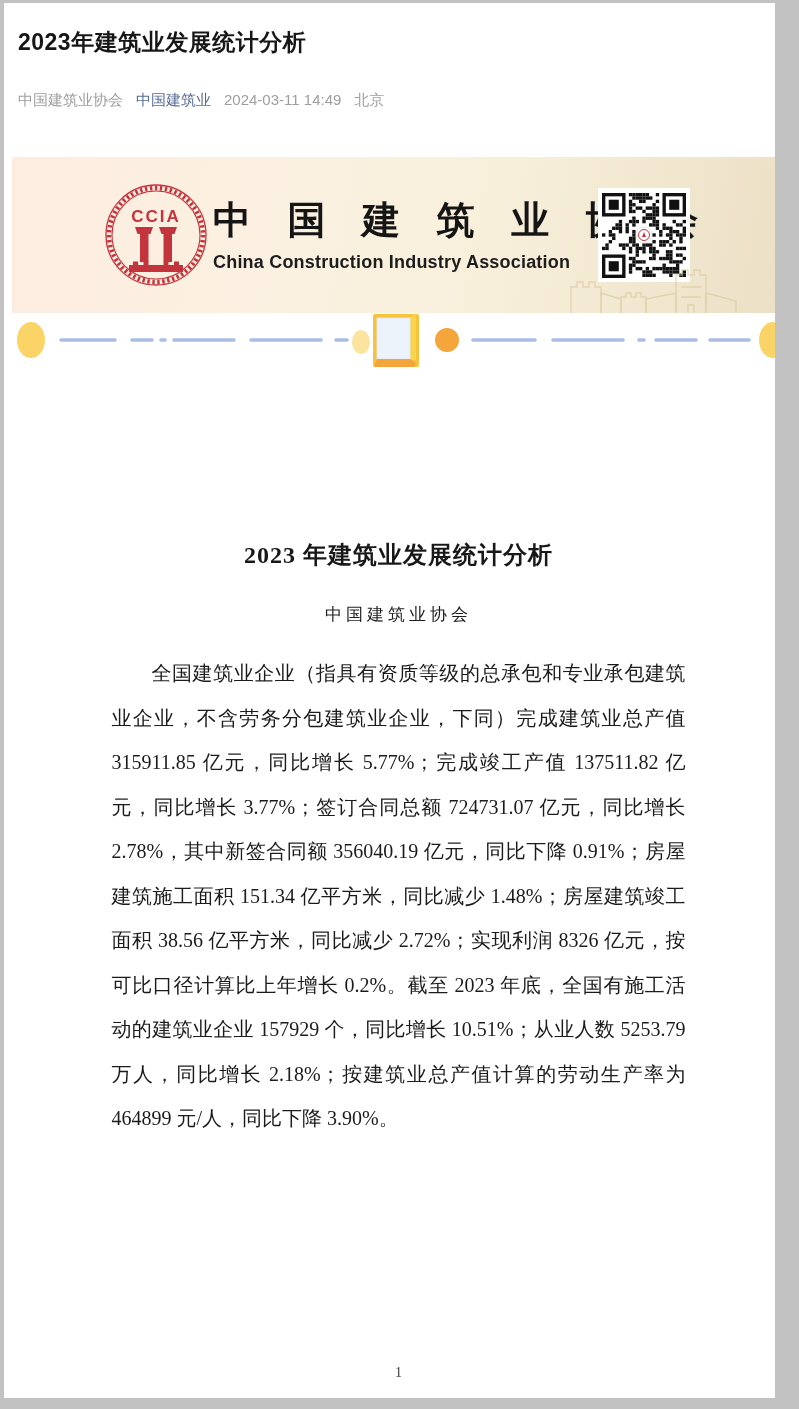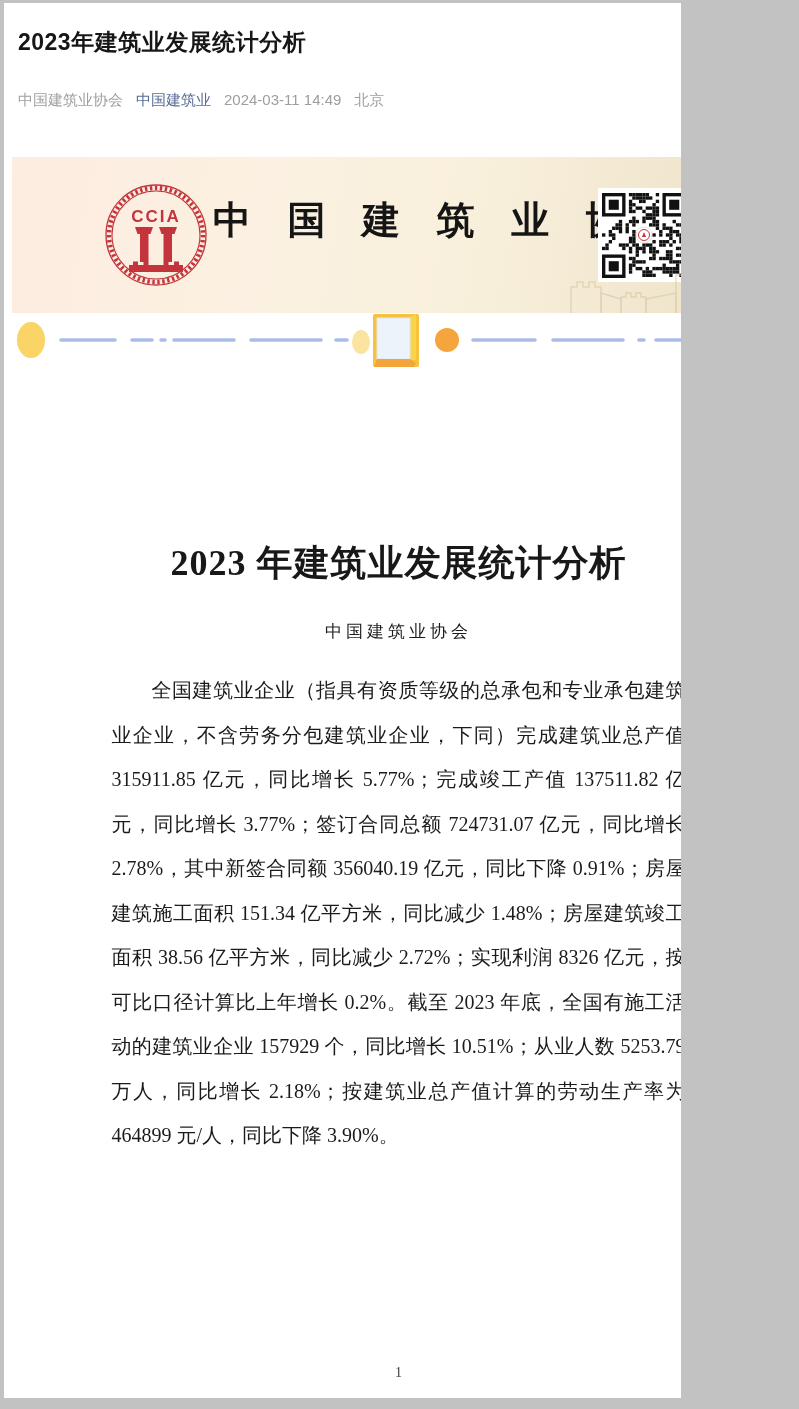--- a/index.html
+++ b/index.html
@@ -3,21 +3,21 @@
 <meta charset="utf-8">
 <style>
   * { box-sizing: border-box; }
   html,body { margin:0; padding:0; }
   body {
     width:799px; height:1409px; position:relative;
     background:#c2c2c2;
     font-family:"Liberation Sans","DejaVu Sans",sans-serif;
   }
   .page {
-    position:absolute; left:4px; top:3px; width:677px; height:1395px;
+    position:absolute; left:4px; top:3px; width:771px; height:1395px;
     background:#ffffff; overflow:hidden;
   }
 
   
   .article-title {
     margin:0; padding:24px 14px 0 14px;
     font-size:23px; font-weight:700; color:#161616; letter-spacing:0.5px;
   }
   .byline {
     padding:17px 14px 0 14px; font-size:15px; color:#9e9e9e;
@@ -49,21 +49,21 @@
   .great-wall { position:absolute; right:50px; bottom:-2px; opacity:0.55; }
 
   
   .divider { position:absolute; left:10px; top:306px; }
 
   
   .doc { position:absolute; left:0; top:536px; width:789px; }
   .doc-title {
     margin:0; text-align:center;
     font-family:"Liberation Serif","DejaVu Serif",serif;
-    font-size:36px; font-weight:700; color:#181818; letter-spacing:1px;
+    font-size:24px; font-weight:700; color:#181818; letter-spacing:1px;
   }
   .doc-author {
     margin-top:32px; text-align:center;
     font-family:"Liberation Serif","DejaVu Serif",serif;
     font-size:17px; color:#1c1c1c; letter-spacing:4px;
   }
   .doc-body {
     width:574px; margin:25px auto 0 auto;
     font-family:"Liberation Serif","DejaVu Serif",serif;
     font-size:20px; line-height:44.5px; color:#1b1b1b;
@@ -100,20 +100,21 @@
         <path d="M33 48 h18 l-2.5 7 h-13 z"></path>
         <path d="M57 48 h18 l-2.5 7 h-13 z"></path>
         <rect x="38" y="55" width="8.5" height="28"></rect>
         <rect x="61.5" y="55" width="8.5" height="28"></rect>
         <path d="M27 93 v-7 h4 v-3.5 h5 v3.5 h5.5 v-3.5 h5 v3.5 h15 v-3.5 h5 v3.5 h5.5 v-3.5 h5 v3.5 h4 v7 z"></path>
       </g>
     </svg>
 
     <div class="banner-text">
       <div class="org-cn">中 国 建 筑 业 协 会</div>
+      <div class="org-en">China Construction Industry Association</div>
     </div>
 
     <div class="qr-wrap">
       <svg id="qr" width="84" height="86" viewBox="0 0 84 86">
           <rect x="26.88" y="1.00" width="3.36" height="3.36" fill="#111"></rect>
           <rect x="30.24" y="1.00" width="3.36" height="3.36" fill="#111"></rect>
           <rect x="33.60" y="1.00" width="3.36" height="3.36" fill="#111"></rect>
           <rect x="36.96" y="1.00" width="3.36" height="3.36" fill="#111"></rect>
           <rect x="40.32" y="1.00" width="3.36" height="3.36" fill="#111"></rect>
           <rect x="43.68" y="1.00" width="3.36" height="3.36" fill="#111"></rect>

